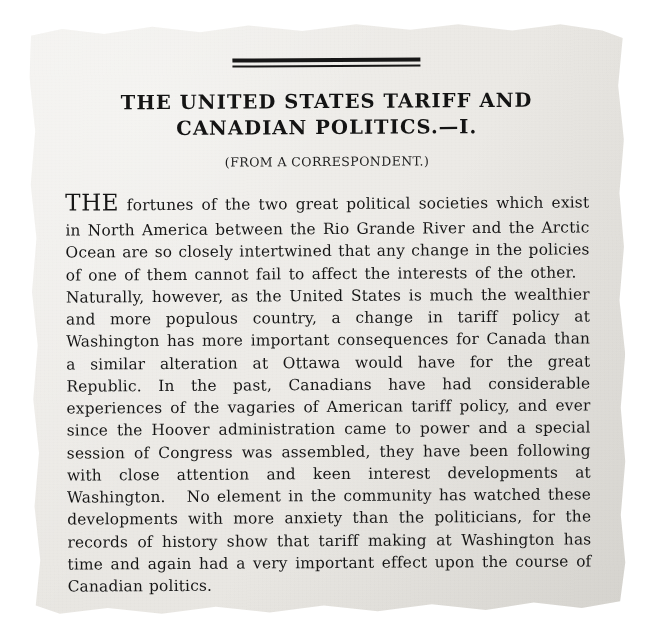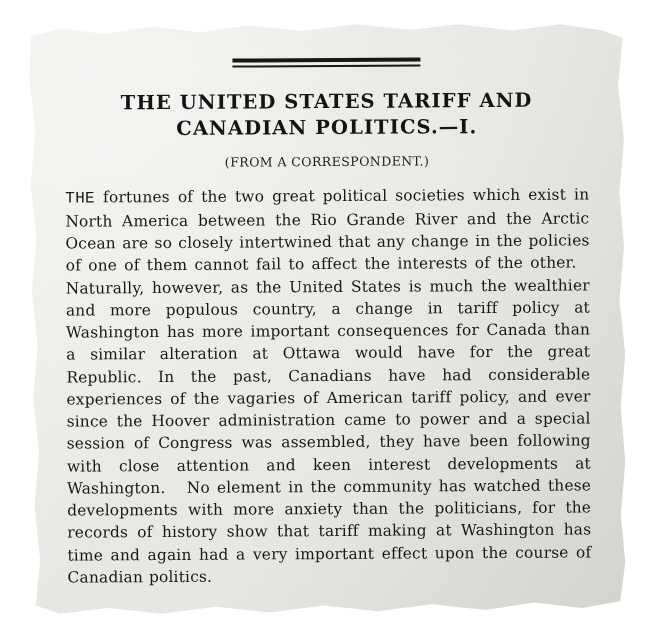--- a/index.html
+++ b/index.html
@@ -121,23 +121,22 @@
     font-size: 15.4px;
     line-height: 1.445;
     text-align: justify;
     text-justify: inter-word;
     letter-spacing: 0.012em;
     color: #161616;
     word-spacing: 0.06em;
     hyphens: manual;
   }
   #body .dropsmall {
-    font-size: 16px;
+    font-size: 23px;
     letter-spacing: 0.02em;
-    font-family: Liberation Mono, monospace;
   }
 </style>
 </head>
 <body>
 
 <div id="page">
 
   <div id="clipping">
     <div id="grain"></div>
     <div id="shade"></div>

